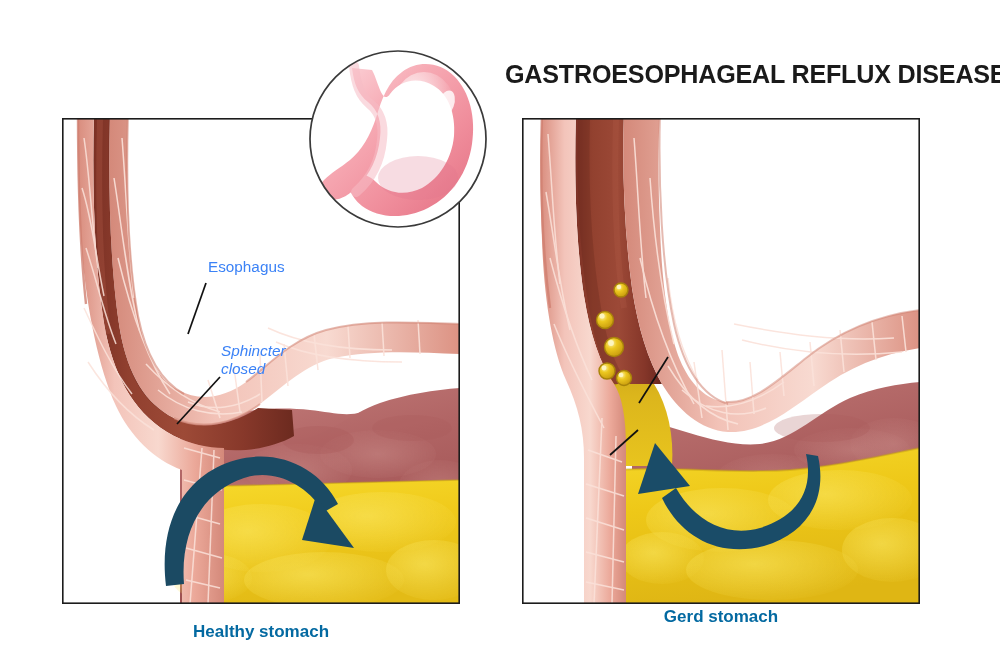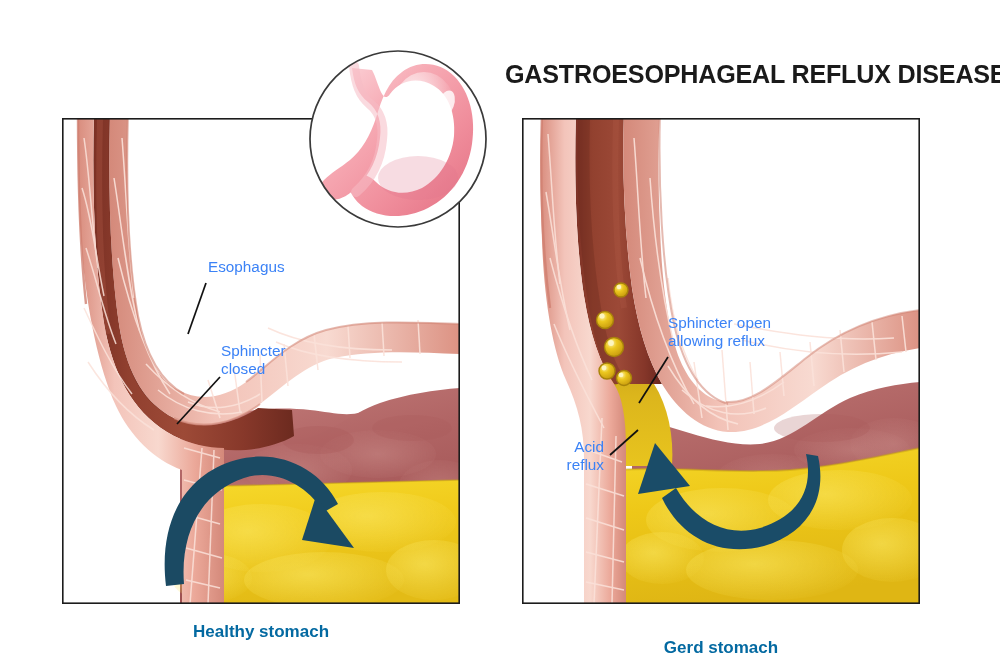--- a/index.html
+++ b/index.html
@@ -27,21 +27,21 @@
 
   .caption{
     position:absolute;
     font-size:17px;
     font-weight:bold;
     color:#0369a1;
     white-space:nowrap;
     text-align:center;
   }
   .caption.left{ left:62px; top:622px; width:398px; }
-  .caption.right{ left:522px; top:638px; width:398px; }
+  .caption.right{ left:522px; top:607px; width:398px; }
 
   .annot{
     position:absolute;
     font-size:15.3px;
     color:#3b82f6;
     line-height:1.18;
     white-space:nowrap;
   }
   .annot.tright{ text-align:right; }
 
@@ -420,26 +420,22 @@
       <path d="M 220 377 L 177 424"></path>
       <path d="M 668 357 L 639 403"></path>
       <path d="M 610 455 L 638 430"></path>
     </g>
   </svg>
 
   <div class="title">GASTROESOPHAGEAL REFLUX DISEASE</div>
 
   <div class="annot" style="left:208px; top:258px;">Esophagus</div>
 
-  <div class="annot" style="left:221px; top:342px; white-space:pre;">Sphincter
+  <div class="annot" style="left:221px; top:342px; white-space:pre;font-style:italic;">Sphincter
 closed</div>
 
-  <div class="annot" style="left:668px; top:314px; white-space:pre;">Sphincter open
-allowing reflux</div>
-
-  <div class="annot tright" style="left:504px; top:438px; width:100px; white-space:pre;">Acid
-reflux</div>
+
 
   <div class="caption left">Healthy stomach</div>
 
   <div class="caption right">Gerd stomach</div>
 
 </div>
 
 </body></html>

